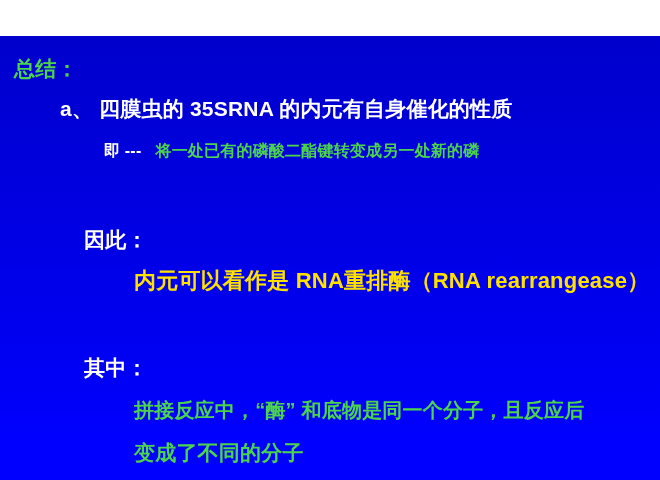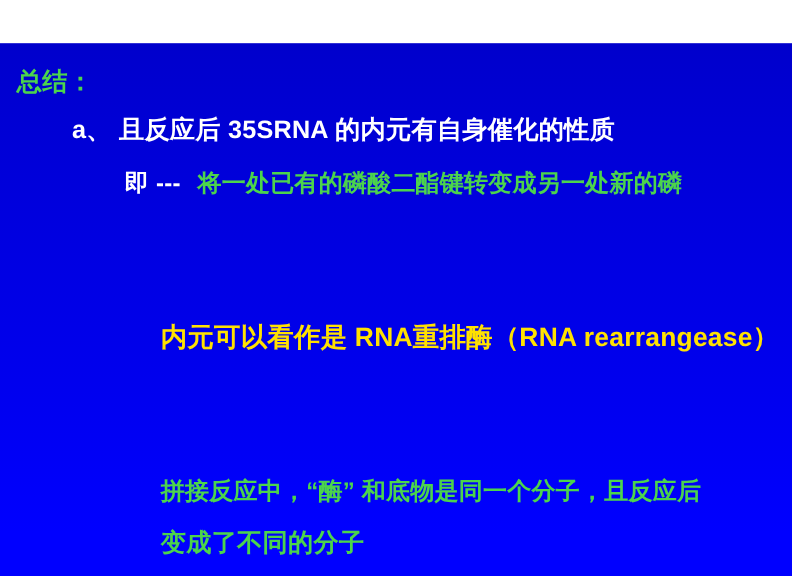--- a/index.html
+++ b/index.html
@@ -27,48 +27,50 @@
     letter-spacing: 0.2px;
     line-height: 1;
   }
   .c-green  { color: #4cd44c; }
   .c-white  { color: #ffffff; }
   .c-yellow { color: #ffe100; }
 
   
   #l1 { left: 14px;  top: 22px;  font-size: 21px; }
   #l2 { left: 60px;  top: 62px;  font-size: 21px; }
-  #l3 { left: 104px; top: 107px; font-size: 20px; text-align: right; }
+  #l3 { left: 104px; top: 107px; font-size: 16px; text-align: right; }
   #l4 { left: 172px; top: 150px; font-size: 21px; }
   #l5 { left: 84px;  top: 193px; font-size: 21px; }
   #l6 { left: 134px; top: 234px; font-size: 22px; }
   #l7 { left: 134px; top: 278px; font-size: 22px; }
   #l8 { left: 84px;  top: 321px; font-size: 21px; }
   #l9 { left: 134px; top: 364px; font-size: 20px; }
   #l10{ left: 134px; top: 406px; font-size: 21px; }
 
   .seg { display: inline; }
   .gap-md { display: inline-block; width: 14px; }
 </style>
 </head>
 <body>
 
 <div id="slide">
 
   <div class="line c-green" id="l1">总结：</div>
 
-  <div class="line c-white" id="l2">a、  且反应后 35SRNA 的内元有自身催化的性质</div>
+  <div class="line c-white" id="l2">a、  四膜虫的 35SRNA 的内元有自身催化的性质</div>
 
   <div class="line" id="l3">
     <span class="seg c-white">即 ---</span><span class="gap-md"></span><span class="seg c-green">将一处已有的磷酸二酯键转变成另一处新的磷</span>
   </div>
 
 
+  <div class="line c-white" id="l5">因此：</div>
 
   <div class="line c-yellow" id="l6">内元可以看作是 RNA重排酶（RNA  rearrangease）</div>
 
 
+  <div class="line c-white" id="l8">其中：</div>
 
   <div class="line c-green" id="l9">拼接反应中，“酶” 和底物是同一个分子，且反应后</div>
 
   <div class="line c-green" id="l10">变成了不同的分子</div>
 
 </div>
 
 </body></html>

